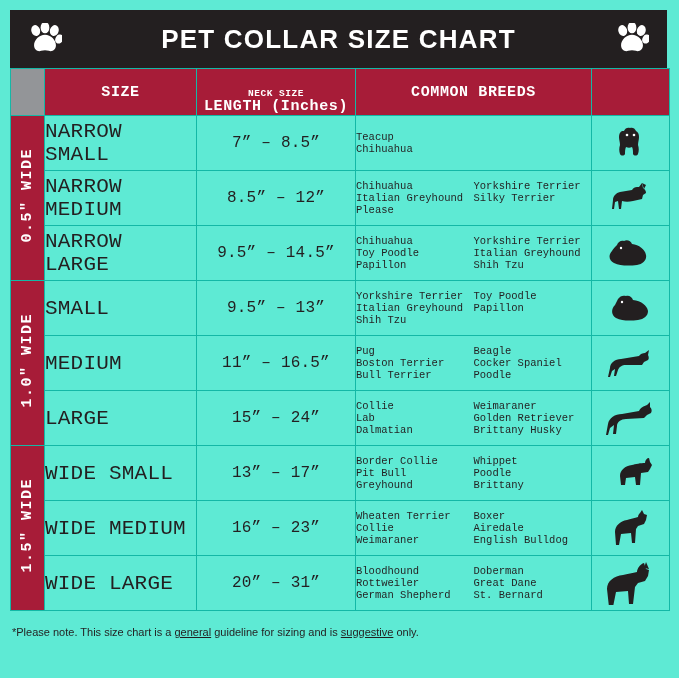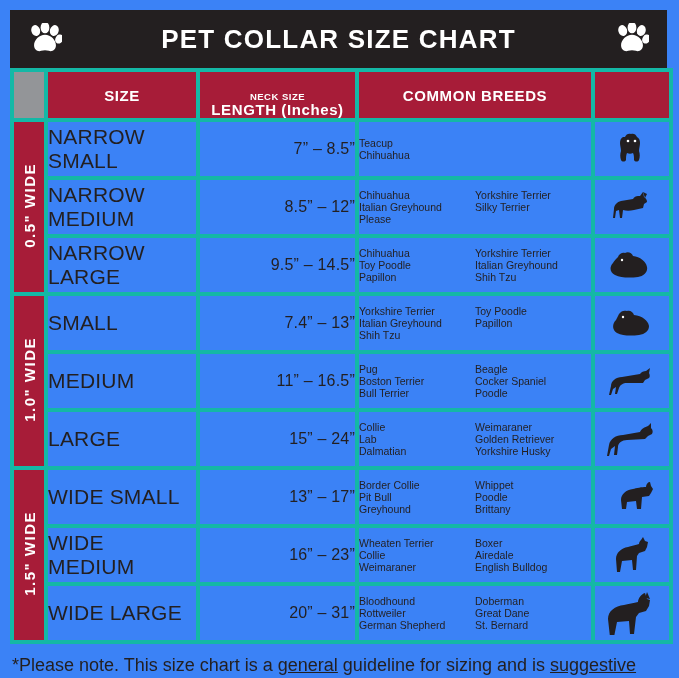--- a/index.html
+++ b/index.html
@@ -9,21 +9,21 @@
   body {
     width: 679px;
     height: 678px;
     background: #ffffff;
     font-family: "Liberation Sans", sans-serif;
     overflow: hidden;
   }
   #chart-wrap {
     width: 679px;
     height: 678px;
-    background: #3b82f6;
+    background: #5eead4;
     box-sizing: border-box;
     padding: 10px 12px 0 10px;
     position: relative;
   }
 
   
   .header {
     height: 58px;
     background: #231f20;
     display: flex;
@@ -47,23 +47,24 @@
   .paw.left { left: 18px; }
   .paw.right { right: 18px; }
 
   
   table.chart {
     border-collapse: collapse;
     width: 659px;
     table-layout: fixed;
   }
   table.chart td, table.chart th {
-    border: 4px solid #14b8a6;
+    border: 1px solid #14b8a6;
     padding: 0;
     vertical-align: middle;
+    font-family: Liberation Mono, monospace;
   }
 
   
   .col-wide   { width: 34px; }
   .col-size   { width: 152px; }
   .col-length { width: 159px; }
   .col-breeds { width: 236px; }
   .col-icon   { width: 78px; }
 
   
@@ -93,21 +94,21 @@
   .drow td {
     height: 54px;
   }
   .cell-size {
     padding-left: 10px;
     font-size: 21px;
     color: #231f20;
     letter-spacing: 0.2px;
   }
   .cell-length {
-    text-align: right;
+    text-align: center;
     font-size: 16px;
     color: #231f20;
     letter-spacing: 0.2px;
   }
   .cell-breeds {
     padding: 3px 6px 3px 10px;
   }
   .breed-grid {
     display: flex;
     font-size: 10.5px;
@@ -149,21 +150,21 @@
     border-bottom: 3px solid #231f20;
   }
   .group-start td {
     border-top: 3px solid #231f20;
   }
 
   
   .footnote {
     margin-top: 10px;
     padding-left: 2px;
-    font-size: 18px;
+    font-size: 11px;
     color: #231f20;
     line-height: 22px;
   }
   .footnote u { text-decoration: underline; }
 </style>
 </head>
 <body>
 
 <div id="chart-wrap">
 
@@ -281,21 +282,21 @@
               <circle cx="14" cy="11" r="1.2" fill="#fff"></circle>
             </svg>
         </td>
       </tr>
 
       <tr class="drow group-start">
         <td class="vcell" rowspan="3">
           <span class="vtext">1.0" WIDE</span>
         </td>
         <td class="cell-size">SMALL</td>
-        <td class="cell-length">7.4” – 13”</td>
+        <td class="cell-length">9.5” – 13”</td>
         <td class="cell-breeds">
           <div class="breed-grid">
             <div class="breed-col">
               <div>Yorkshire Terrier</div>
               <div>Italian Greyhound</div>
               <div>Shih Tzu</div>
             </div>
             <div class="breed-col">
               <div>Toy Poodle</div>
               <div>Papillon</div>
@@ -341,21 +342,21 @@
         <td class="cell-breeds">
           <div class="breed-grid">
             <div class="breed-col">
               <div>Collie</div>
               <div>Lab</div>
               <div>Dalmatian</div>
             </div>
             <div class="breed-col">
               <div>Weimaraner</div>
               <div>Golden Retriever</div>
-              <div>Yorkshire Husky</div>
+              <div>Brittany Husky</div>
             </div>
           </div>
         </td>
         <td class="cell-icon">
           <svg width="52" height="34" viewBox="0 0 52 34">
               <path fill="#231f20" d="M42 4l3-3v5c2 2 2 4 1 6l-4 2-3 3-18 1c-5 0-9 3-9 7l-1 8h-3l1-9-4 3-2 7H1l2-11c1-6 7-10 14-10l17-3c1-3 5-5 8-6z"></path>
             </svg>
         </td>
       </tr>
 

